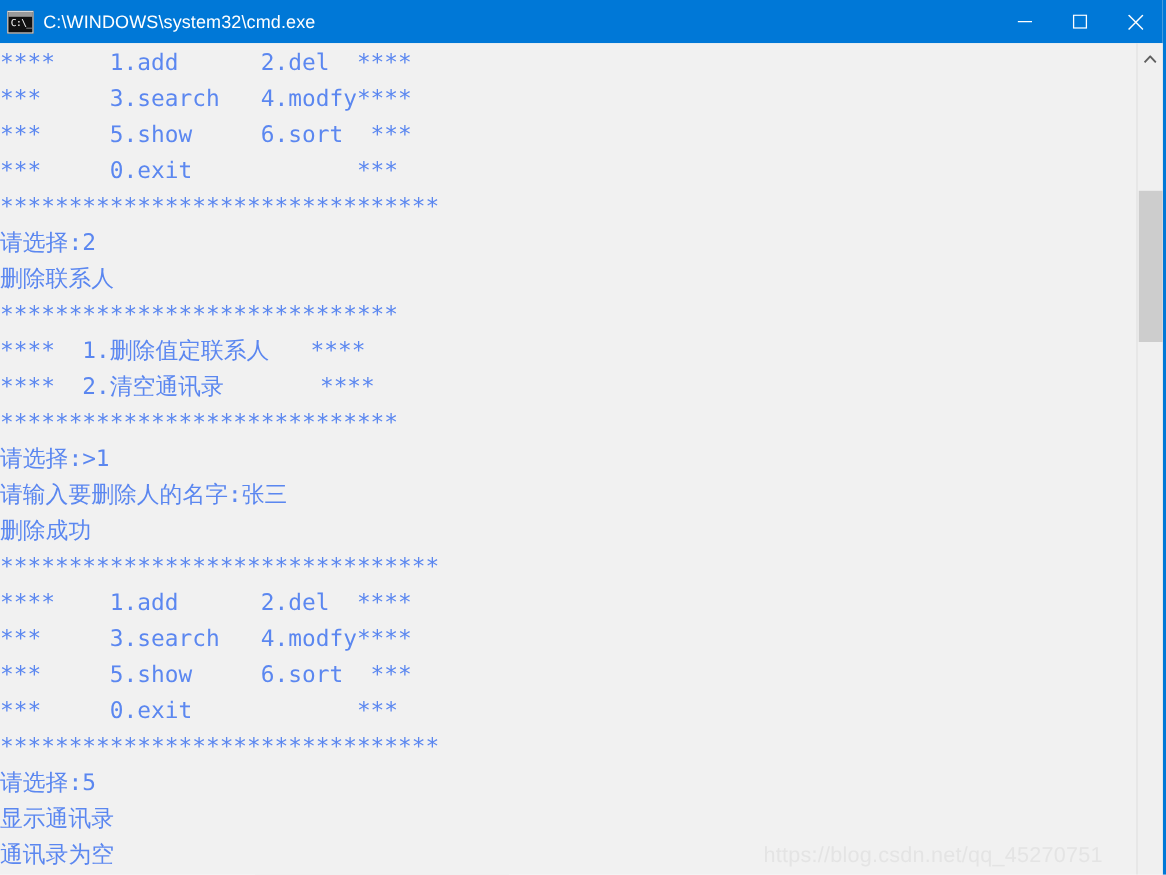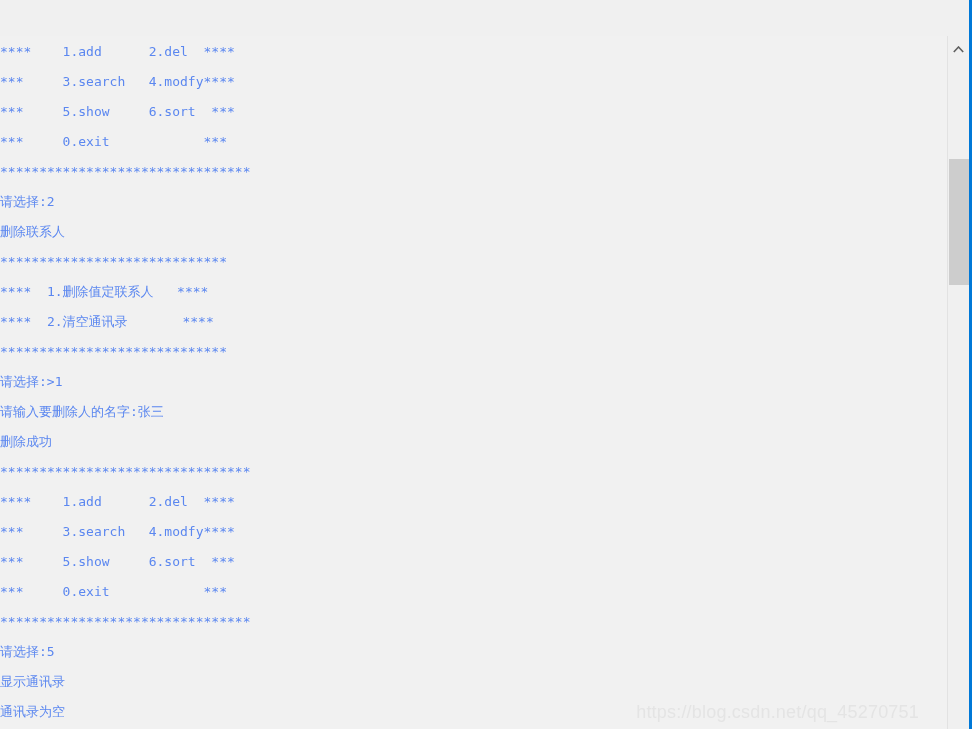--- a/index.html
+++ b/index.html
@@ -87,21 +87,21 @@
     position: absolute;
     left: 0;
     top: 36px;
     width: 947px;
     height: 693px;
     background: #f1f1f1;
     overflow: hidden;
   }
   .console-text {
     font-family: "DejaVu Sans Mono", monospace;
-    font-size: 13px;
+    font-size: 19px;
     line-height: 30px;
     color: #5b87f0;
     white-space: pre;
     margin: 0;
     padding: 0;
     position: absolute;
     left: 0;
     top: 1px;
     letter-spacing: 0px;
     tab-size: 4;
@@ -143,20 +143,45 @@
     white-space: nowrap;
     user-select: none;
     letter-spacing: 0.2px;
   }
 </style>
 </head>
 <body>
 
 <div class="window">
 
+  <div class="titlebar">
+    <div class="app-icon">
+      <span class="prompt">C:\_</span>
+    </div>
+    <div class="title-text">C:\WINDOWS\system32\cmd.exe</div>
+
+    <div class="win-controls">
+      <div class="win-btn">
+        <svg width="12" height="12" viewBox="0 0 12 12">
+          <line x1="0" y1="6" x2="12" y2="6" stroke="#ffffff" stroke-width="1.2"></line>
+        </svg>
+      </div>
+      <div class="win-btn">
+        <svg width="12" height="12" viewBox="0 0 12 12">
+          <rect x="0.6" y="0.6" width="10.8" height="10.8" fill="none" stroke="#ffffff" stroke-width="1.2"></rect>
+        </svg>
+      </div>
+      <div class="win-btn">
+        <svg width="13" height="13" viewBox="0 0 13 13">
+          <line x1="0.5" y1="0.5" x2="12.5" y2="12.5" stroke="#ffffff" stroke-width="1.2"></line>
+          <line x1="12.5" y1="0.5" x2="0.5" y2="12.5" stroke="#ffffff" stroke-width="1.2"></line>
+        </svg>
+      </div>
+    </div>
+  </div>
 
   <div class="console">
     <pre class="console-text">****    1.add      2.del  ****
 ***     3.search   4.modfy****
 ***     5.show     6.sort  ***
 ***     0.exit            ***
 ********************************
 请选择:2
 删除联系人
 *****************************

